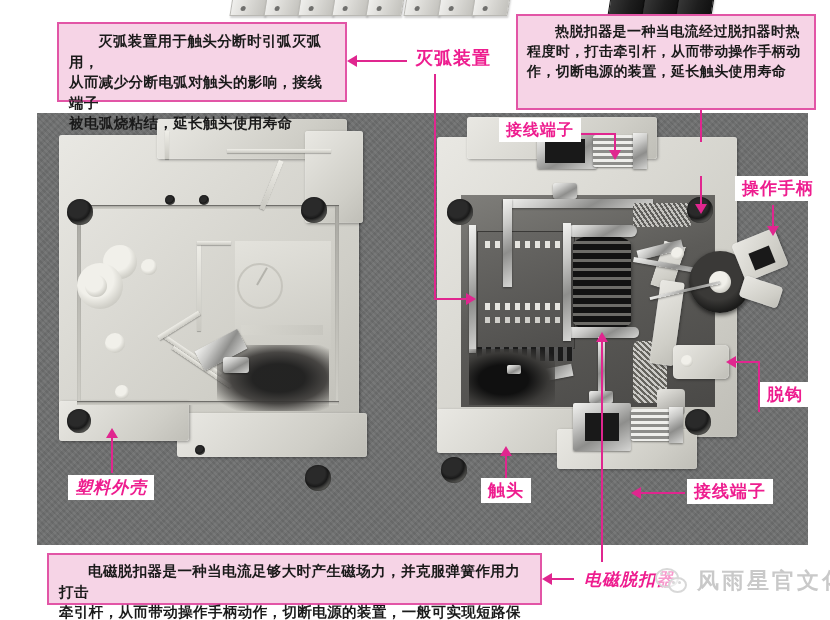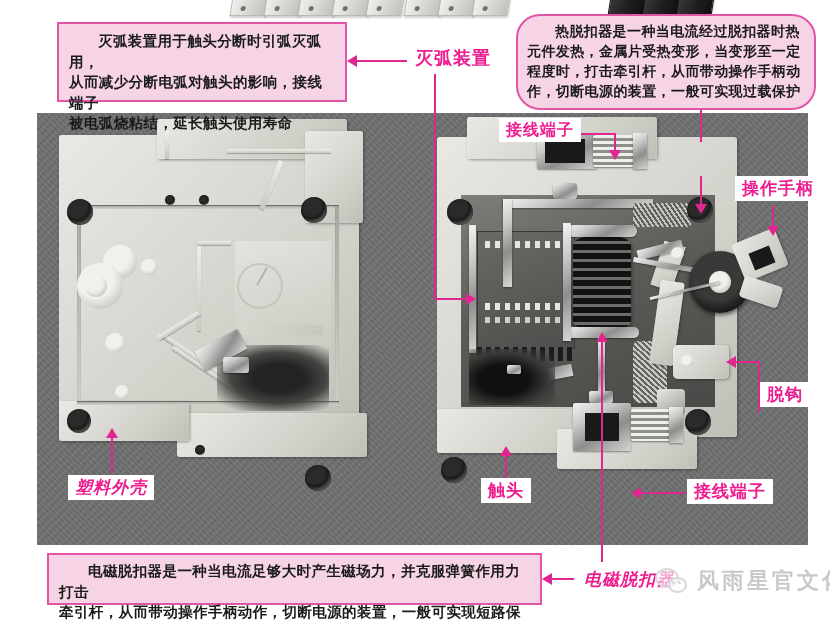--- a/index.html
+++ b/index.html
@@ -367,25 +367,24 @@
       <div class="screwhole" style="left:404px; top:344px; width:26px; height:26px;"></div>
     </div>
   </div>
 
   <div class="note" style="left:57px; top:22px; width:290px; height:80px; padding:7px 10px; font-size:14.5px;">
     <div style="text-indent:2em;">灭弧装置用于触头分断时引弧灭弧用，</div>
     <div>从而减少分断电弧对触头的影响，接线端子</div>
     <div>被电弧烧粘结，延长触头使用寿命</div>
   </div>
 
-  <div class="note" style="left:516px; top:14px; width:300px; height:96px; padding:6px 9px; font-size:14px;border-radius:24px;">
+  <div class="note" style="left:516px; top:14px; width:300px; height:96px; padding:6px 9px; font-size:14px;">
     <div style="text-indent:2em;">热脱扣器是一种当电流经过脱扣器时热</div>
-    <div>元件发热，金属片受热变形，当变形至一定</div>
     <div>程度时，打击牵引杆，从而带动操作手柄动</div>
-    <div>作，切断电源的装置，一般可实现过载保护</div>
+    <div>作，切断电源的装置，延长触头使用寿命</div>
   </div>
 
   <div class="note" style="left:47px; top:553px; width:495px; height:52px; padding:6px 10px; font-size:14.5px;">
     <div style="text-indent:2em;">电磁脱扣器是一种当电流足够大时产生磁场力，并克服弹簧作用力打击</div>
     <div>牵引杆，从而带动操作手柄动作，切断电源的装置，一般可实现短路保护</div>
   </div>
 
   <div class="ln h" style="left:357px; top:60px; width:50px;"></div>
   <div class="arrow left" style="left:347px; top:55px;"></div>
   <div class="ln v" style="left:434px; top:74px; height:226px;"></div>

